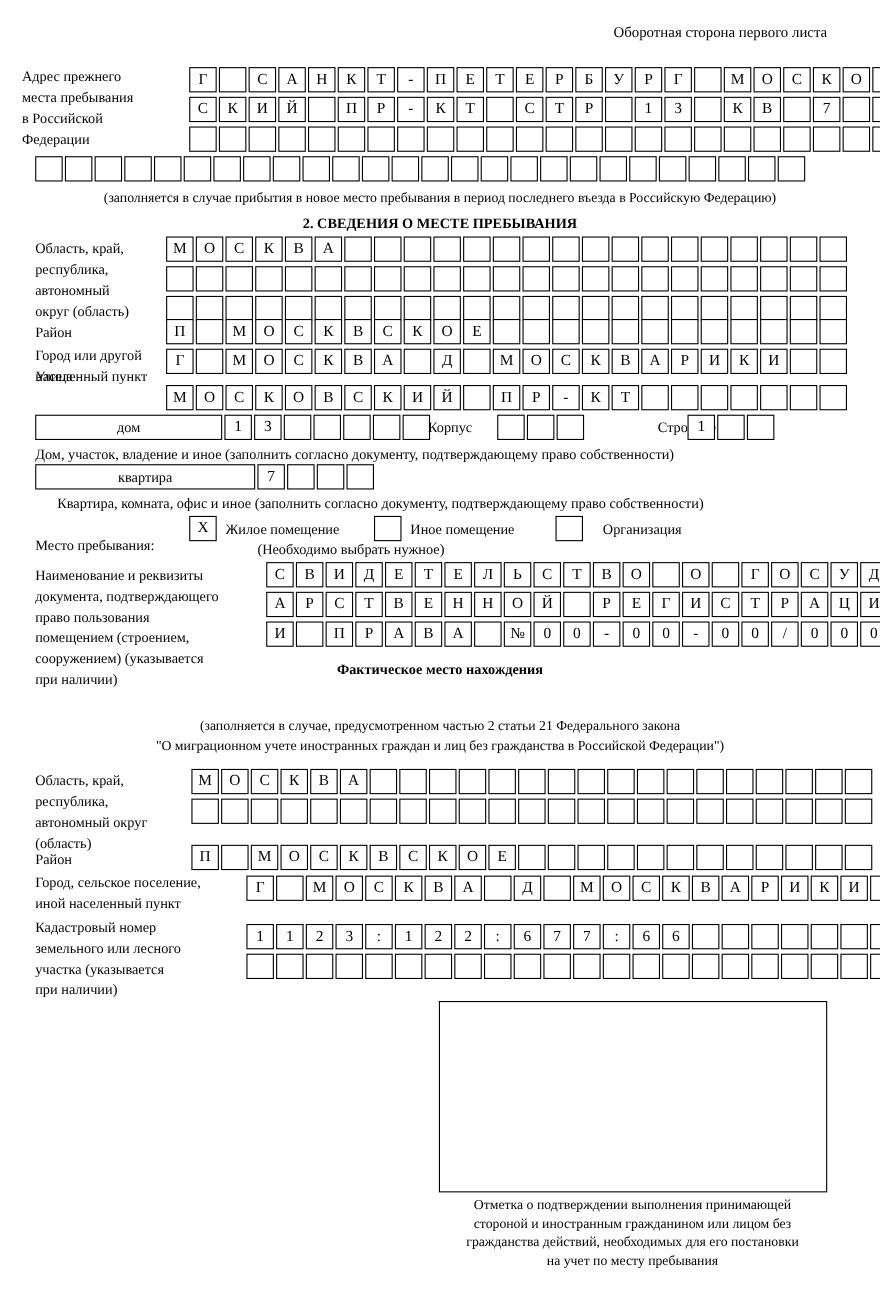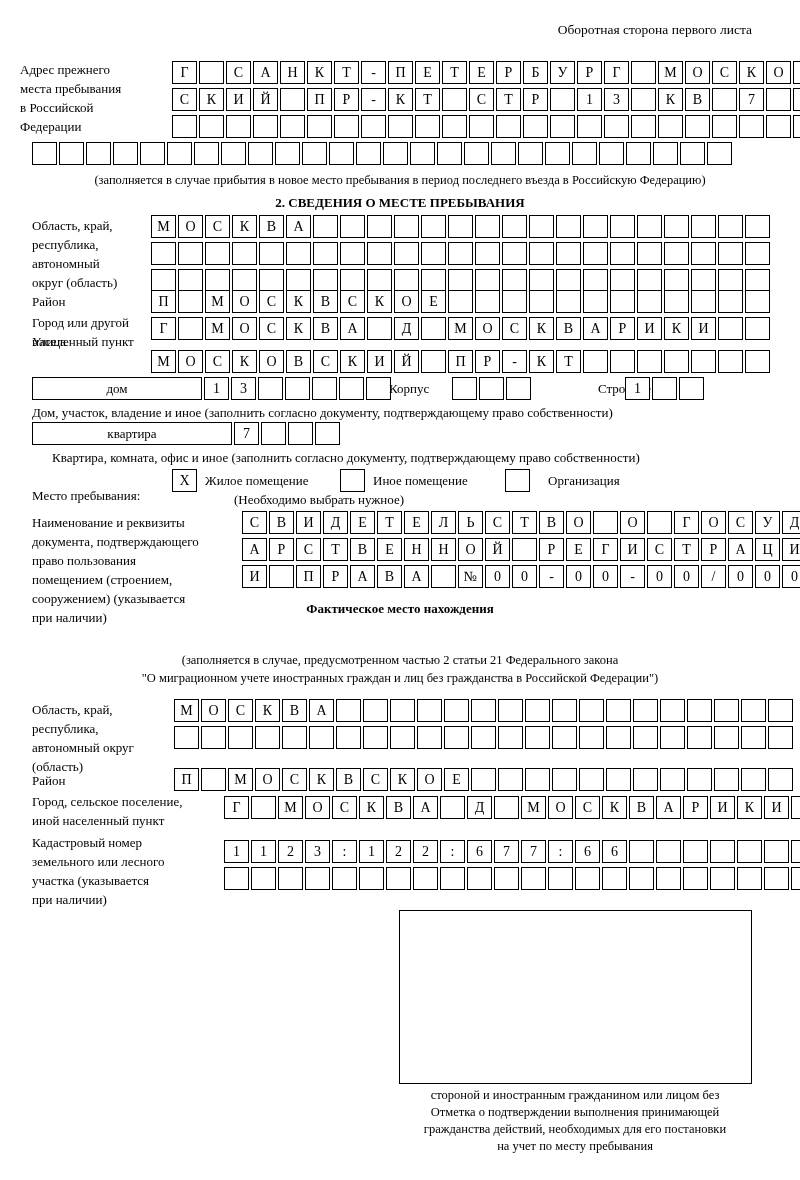--- a/index.html
+++ b/index.html
@@ -674,19 +674,19 @@
     <div class="cell"></div>
     <div class="cell"></div>
     <div class="cell"></div>
     <div class="cell"></div>
     <div class="cell"></div>
     <div class="cell"></div>
   </div>
 
   <div class="bigbox" style="left:399px; top:910px; width:351px; height:172px;"></div>
   <div class="note" style="left:385px; top:1087px; width:380px;">
+    <div>Отметка о подтверждении выполнения принимающей</div>
     <div>стороной и иностранным гражданином или лицом без</div>
-    <div>Отметка о подтверждении выполнения принимающей</div>
     <div>гражданства действий, необходимых для его постановки</div>
     <div>на учет по месту пребывания</div>
   </div>
 
 </div>
 
 </body></html>

